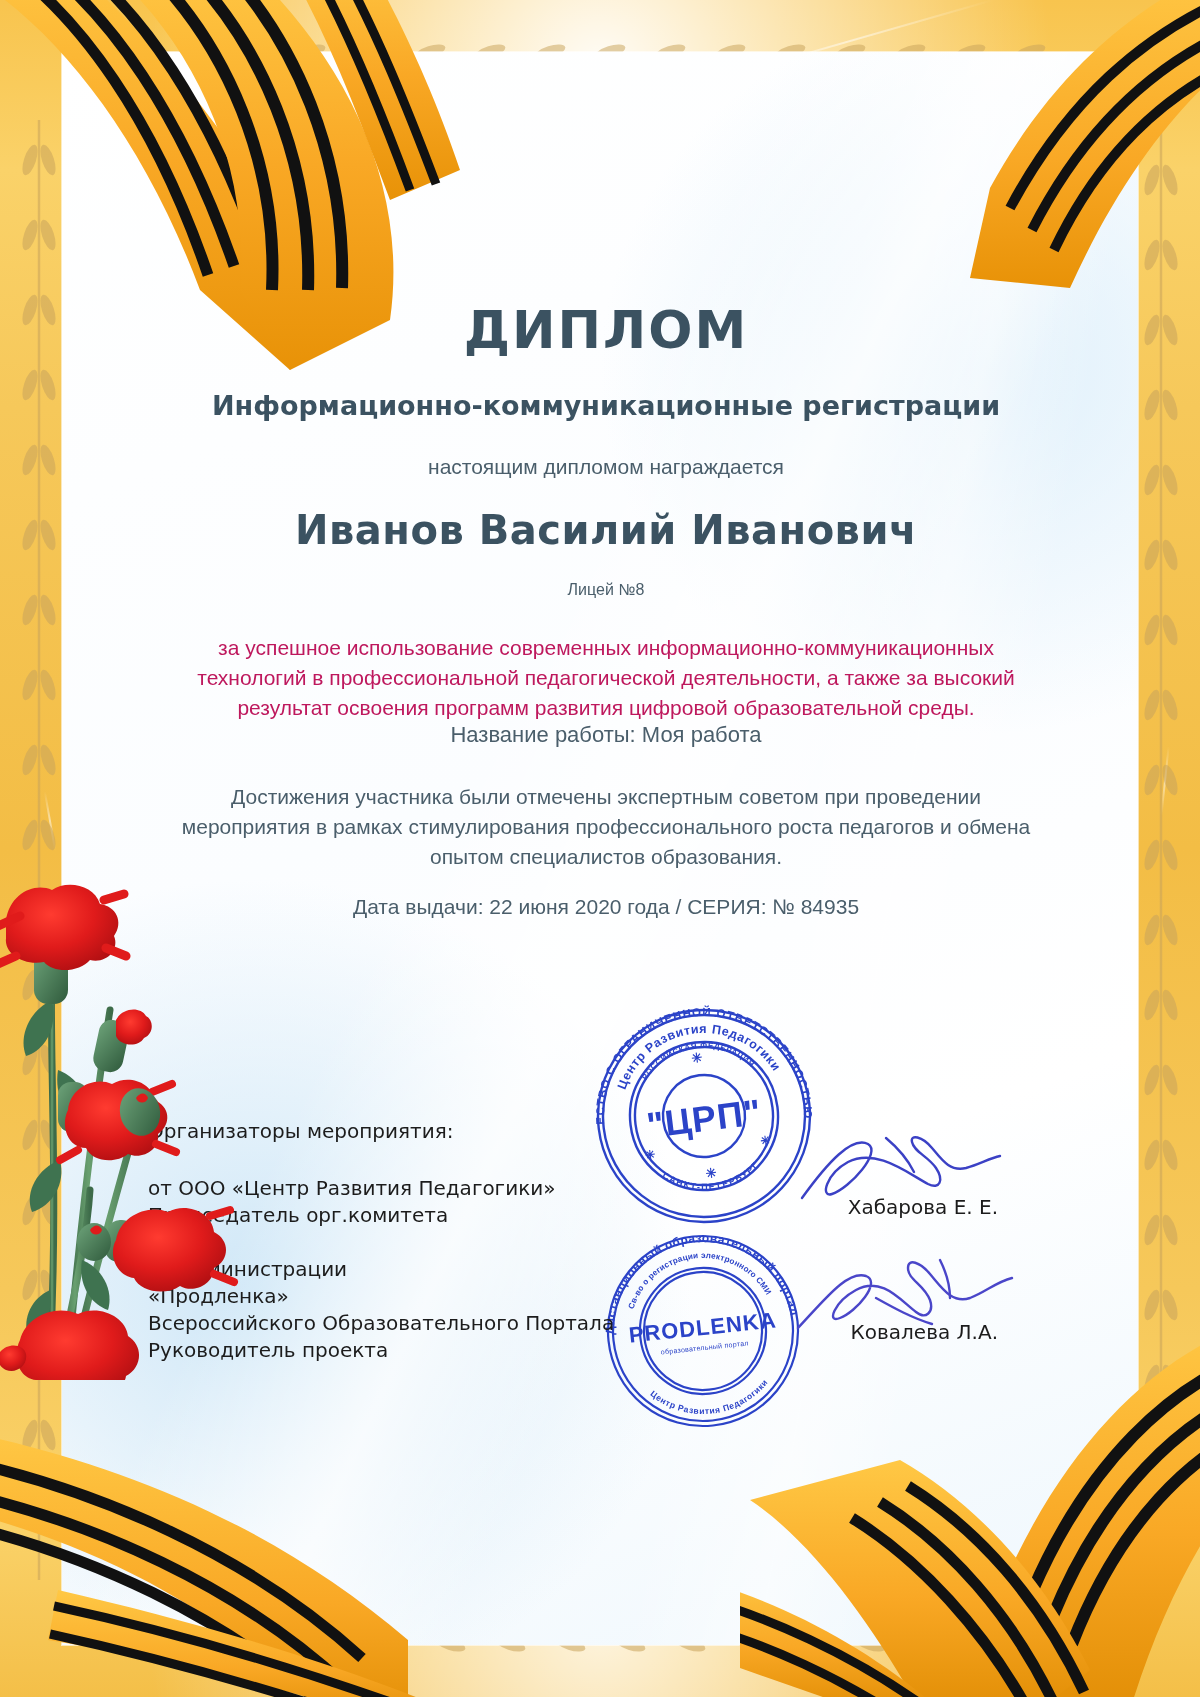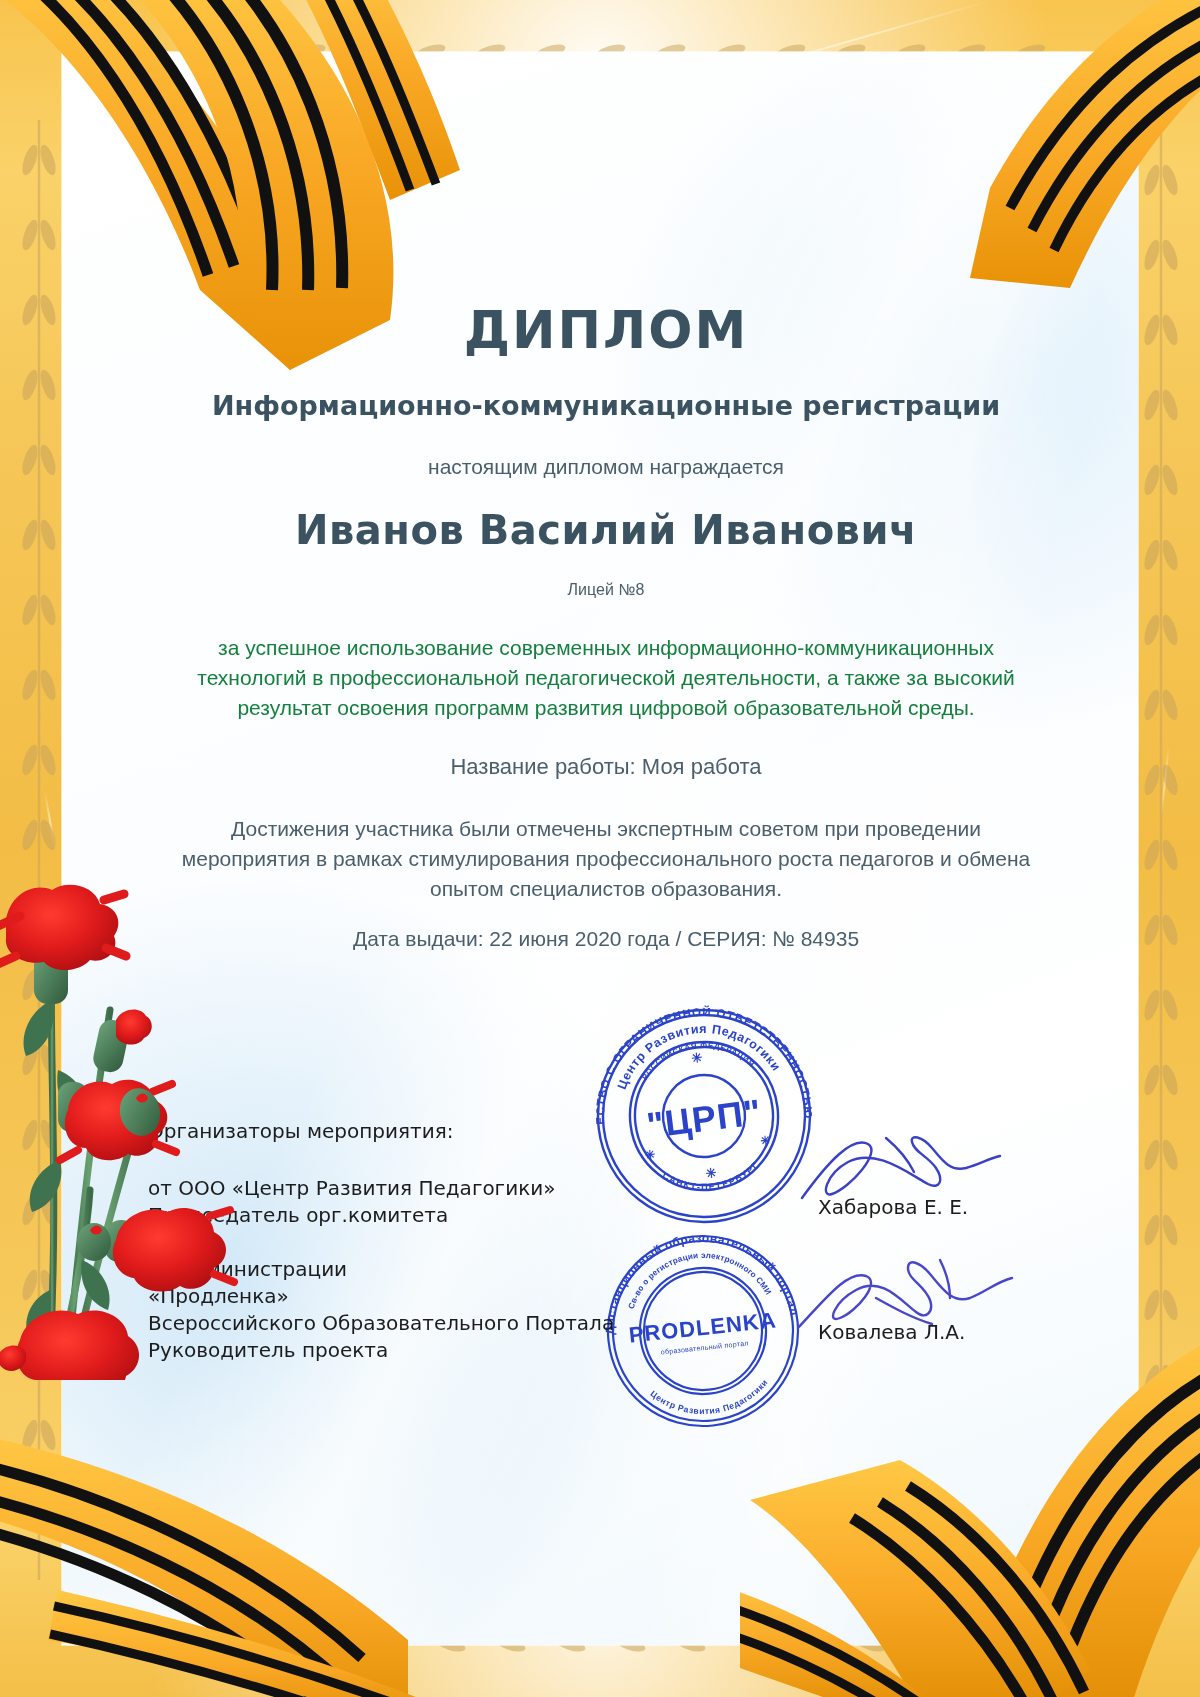--- a/index.html
+++ b/index.html
@@ -119,41 +119,41 @@
     margin-top:34px; font-size:21px; color:#4a5e6b;
   }
   .recipient {
     margin-top:28px;
     font-family:"DejaVu Sans", sans-serif;
     font-size:40px; font-weight:bold; color:#3b5261; letter-spacing:.5px;
   }
   .school { margin-top:28px; font-size:16px; color:#4a5e6b; }
   .reason {
     margin:34px auto 0; width:860px;
-    font-size:21px; line-height:1.42; color:#15803d;
-  }
-  .worktitle { margin-top:32px; font-size:22px; color:#4a5e6b; }
+    font-size:21px; line-height:1.42; color:#be185d;
+  }
+  .worktitle { font-size:22px; color:#4a5e6b; }
   .note {
     margin:34px auto 0; width:880px;
     font-size:21px; line-height:1.42; color:#4a5e6b;
   }
   .issue { margin-top:23px; font-size:21px; color:#4a5e6b; }
 
   
   .organizers {
     position:absolute; left:148px; top:1118px; width:520px;
     color:#1c1c1c; font-size:20px; line-height:1.34;
     font-family:"DejaVu Sans", sans-serif;
   }
   .org-head { margin-bottom:30px; }
   .org-block { margin-bottom:28px; }
   .org-block div { white-space:nowrap; }
 
   
-  .sig { position:absolute; text-align:left; }
+  .sig { position:absolute; text-align:right; }
   .sig-name {
     font-family:"DejaVu Sans", sans-serif;
     font-size:20px; color:#1c1c1c; white-space:nowrap;
   }
   .sig-1 { left:818px; top:1195px; width:180px; }
   .sig-2 { left:818px; top:1320px; width:180px; }
 
   
   .stamp { position:absolute; color:#2b43c8; }
   .stamp svg { display:block; }

